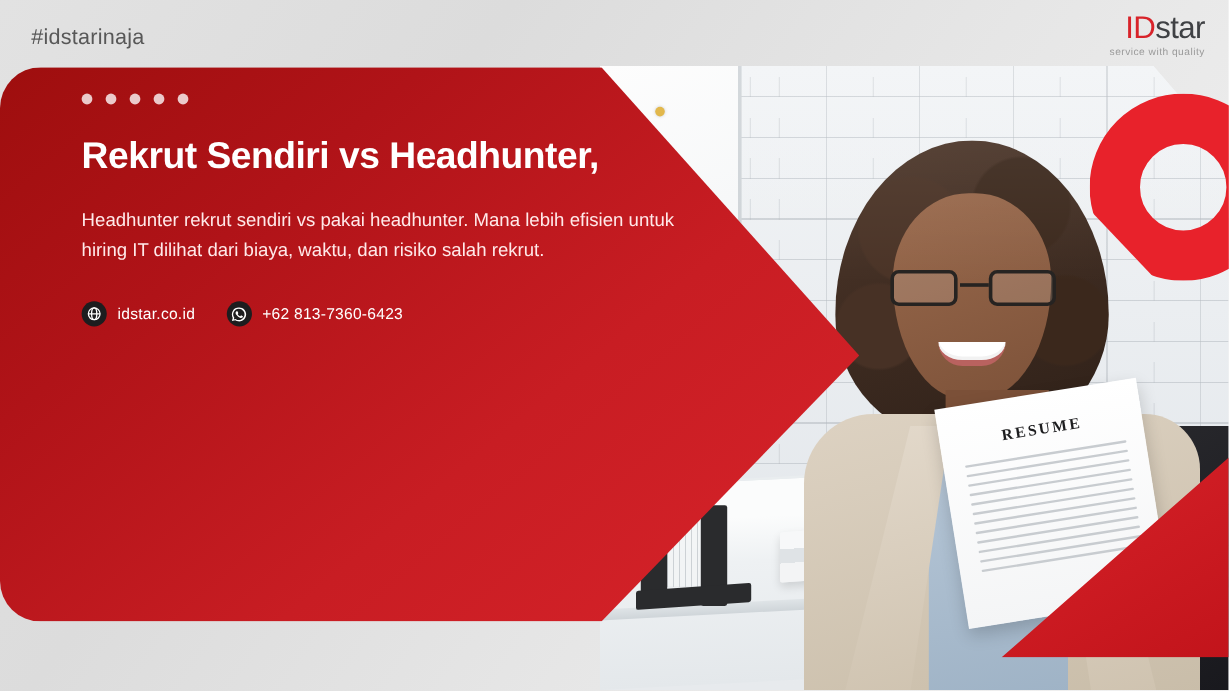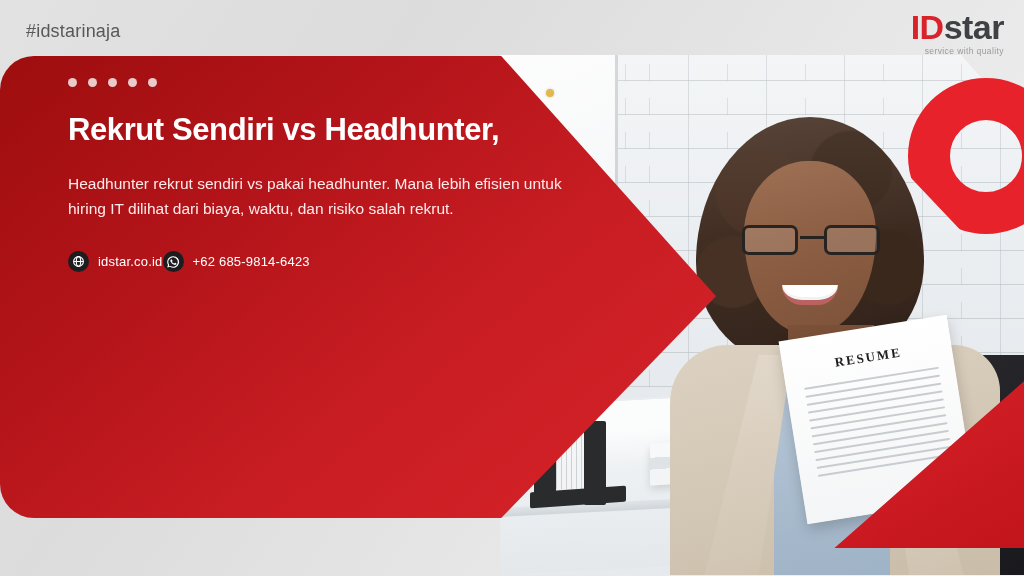--- a/index.html
+++ b/index.html
@@ -17,21 +17,21 @@
   
   .hashtag {
     position:absolute; left:26px; top:21px;
     font-size:18px; letter-spacing:.2px;
     color:#585858; font-weight:400;
   }
   .logo {
     position:absolute; right:20px; top:10px;
     text-align:right; line-height:1;
   }
-  .logo-word { font-size:34px; font-weight:bold; letter-spacing:-.5px; }
+  .logo-word { font-size:26px; font-weight:normal; letter-spacing:-.5px; }
   .logo-id { color:#d8232a; }
   .logo-star { color:#3f4144; }
   .logo-tag {
     font-size:8.5px; color:#9a9a9a; letter-spacing:.4px;
     margin-top:3px; font-weight:400;text-align:right;
   }
 
   
   .photo-wrap {
     position:absolute;
@@ -251,21 +251,21 @@
   .headline{
     color:#fff; font-size:31px; font-weight:bold; line-height:1.22;
     letter-spacing:-.4px; margin-bottom:22px;
   }
   .headline .l2{ display:block; }
   .subtext{
     color:#ffe9e9; font-size:15.5px; line-height:1.62; font-weight:400;
     max-width:500px; margin-bottom:30px;
   }
 
-  .contacts{ display:flex; align-items:flex-end; }
+  .contacts{ display:flex; align-items:flex-end; gap:26px; }
   .contact{ display:flex; align-items:center; gap:9px; }
   .cicon{
     width:21px; height:21px; border-radius:50%;
     background:#1d1d1f; color:#fff;
     display:flex; align-items:center; justify-content:center;
     font-size:11px; line-height:1; flex:none;
   }
   .cicon svg{ display:block; }
   .ctext{ color:#fff; font-size:13px; letter-spacing:.2px; white-space:nowrap; }
 </style>
@@ -368,21 +368,21 @@
         <span class="ctext">idstar.co.id</span>
       </div>
 
 
       <div class="contact">
         <span class="cicon">
           <svg width="14" height="14" viewBox="0 0 24 24">
             <path fill="#ffffff" d="M12 2a10 10 0 0 0-8.6 15l-1.3 4.6 4.8-1.3A10 10 0 1 0 12 2zm0 1.9a8.1 8.1 0 1 1-4.2 15l-.3-.2-2.6.7.7-2.6-.2-.3A8.1 8.1 0 0 1 12 3.9zm-3 3.5c-.2 0-.5.1-.7.4-.3.3-.9.9-.9 2.1s.9 2.4 1.1 2.6c.1.2 1.8 2.8 4.4 3.8 2.2.9 2.6.7 3.1.6.5 0 1.5-.6 1.7-1.2.2-.6.2-1.1.1-1.2l-.6-.3-1.6-.8c-.2-.1-.4-.1-.6.1l-.8 1c-.1.2-.3.2-.5.1-.2-.1-1-.4-1.9-1.2-.7-.6-1.2-1.4-1.3-1.6-.1-.2 0-.4.1-.5l.4-.5c.1-.2.2-.3.2-.5s0-.3-.1-.5l-.8-1.8c-.2-.5-.4-.4-.6-.5h-.7z"></path>
           </svg>
         </span>
-        <span class="ctext">+62 685-9814-6423</span>
+        <span class="ctext">+62 813-7360-6423</span>
       </div>
 
     </div>
   </div>
 
   <div class="hashtag">#idstarinaja</div>
 
   <div class="logo">
     <div class="logo-word"><span class="logo-id">ID</span><span class="logo-star">star</span></div>
     <div class="logo-tag">service with quality</div>

